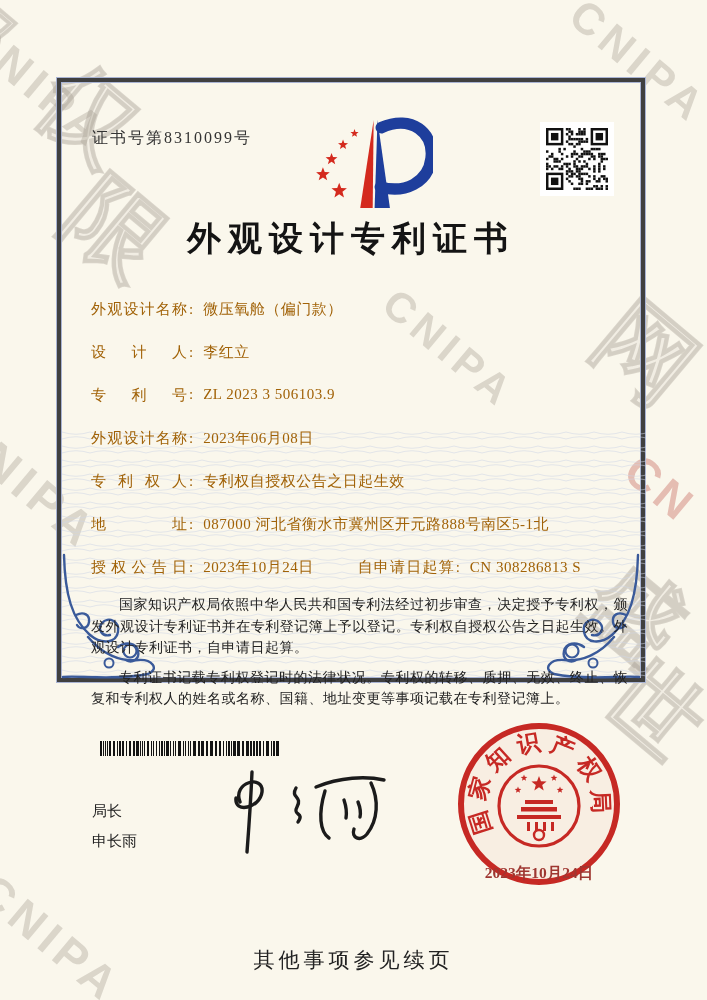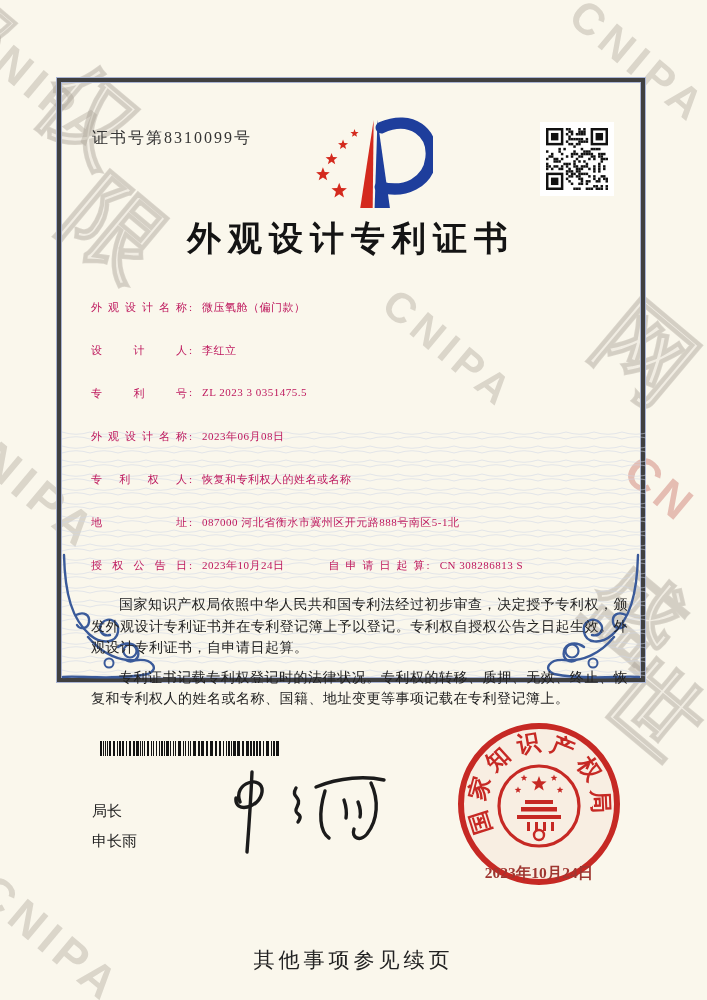--- a/index.html
+++ b/index.html
@@ -42,21 +42,21 @@
 
   .logo{position:absolute;left:238px;top:34px;width:134px;height:96px;z-index:3;}
 
   .qr-box{position:absolute;left:479px;top:40px;width:74px;height:74px;background:#fff;
           display:flex;align-items:center;justify-content:center;z-index:3;}
 
   .cert-title{position:absolute;left:0;right:0;top:134px;text-align:center;
               font-size:34px;font-weight:bold;color:#141414;letter-spacing:7px;z-index:3;}
 
   .fields{position:absolute;left:30px;top:218px;right:20px;z-index:3;}
-  .field-row{height:22px;margin-bottom:21px;font-size:11px;color:#be185d;white-space:nowrap;}
+  .field-row{height:22px;margin-bottom:21px;font-size:15px;color:#a16207;white-space:nowrap;}
   .flabel{display:inline-block;width:96px;text-align:justify;text-align-last:justify;
           vertical-align:top;}
   .fcolon{display:inline-block;margin:0 10px 0 2px;}
   .fvalue{letter-spacing:0.5px;}
   .fextra{margin-left:44px;}
 
   .paras{position:absolute;left:30px;top:512px;width:537px;z-index:3;
          font-size:14px;line-height:21.5px;color:#222;text-align:justify;}
   .paras p{margin:0 0 8px 0;text-indent:2em;letter-spacing:0.5px;}
 
@@ -351,27 +351,27 @@
     <div class="cert-title">外观设计专利证书</div>
 
     <div class="fields">
       <div class="field-row">
         <span class="flabel">外观设计名称</span><span class="fcolon">:</span><span class="fvalue">微压氧舱（偏门款）</span>
       </div>
       <div class="field-row">
         <span class="flabel">设计人</span><span class="fcolon">:</span><span class="fvalue">李红立</span>
       </div>
       <div class="field-row">
-        <span class="flabel">专利号</span><span class="fcolon">:</span><span class="fvalue">ZL 2023 3 0351475.5</span>
+        <span class="flabel">专利号</span><span class="fcolon">:</span><span class="fvalue">ZL 2023 3 506103.9</span>
       </div>
       <div class="field-row">
         <span class="flabel">外观设计名称</span><span class="fcolon">:</span><span class="fvalue">2023年06月08日</span>
       </div>
       <div class="field-row">
-        <span class="flabel">专利权人</span><span class="fcolon">:</span><span class="fvalue">恢复和专利权人的姓名或名称</span>
+        <span class="flabel">专利权人</span><span class="fcolon">:</span><span class="fvalue">专利权自授权公告之日起生效</span>
       </div>
       <div class="field-row">
         <span class="flabel">地址</span><span class="fcolon">:</span><span class="fvalue">087000 河北省衡水市冀州区开元路888号南区5-1北</span>
       </div>
       <div class="field-row">
         <span class="flabel">授权公告日</span><span class="fcolon">:</span><span class="fvalue">2023年10月24日</span><span class="flabel fextra">自申请日起算</span><span class="fcolon">:</span><span class="fvalue">CN 308286813 S</span>
       </div>
     </div>
 
     <div class="paras">

